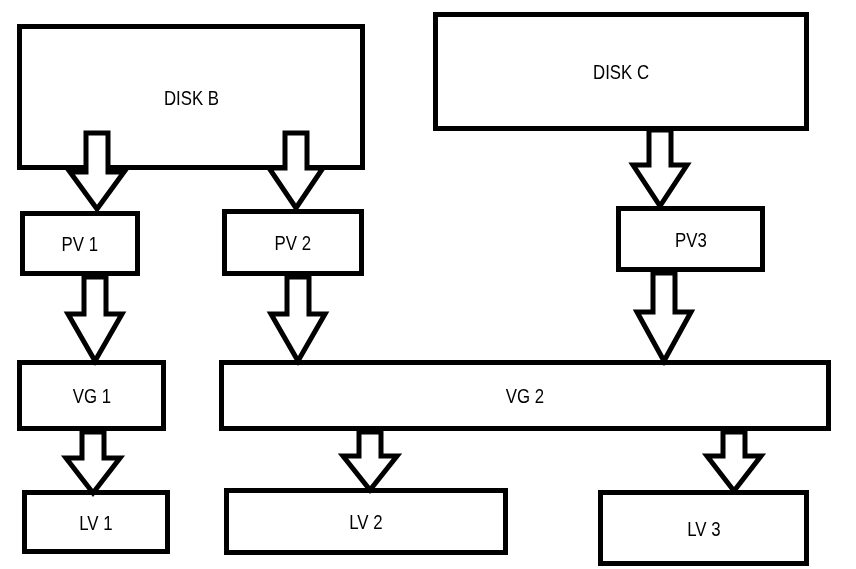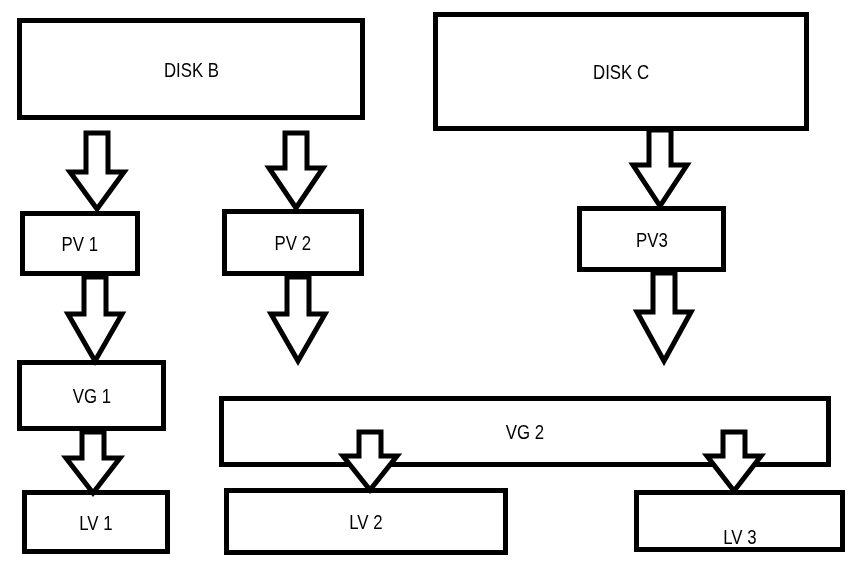--- a/index.html
+++ b/index.html
@@ -41,30 +41,30 @@
     height: 569px;
     pointer-events: none;
   }
   .arrows polygon {
     fill: #ffffff;
     stroke: #000000;
     stroke-width: 5;
     stroke-linejoin: miter;
   }
   
-  #disk-b { left: 17px;  top: 18px;  width: 348px; height: 102px; }
+  #disk-b { left: 17px;  top: 24px;  width: 348px; height: 146px; }
   #disk-c { left: 433px; top: 12px;  width: 376px; height: 119px; }
   #pv1    { left: 20px;  top: 211px; width: 120px; height: 65px; }
   #pv2    { left: 222px; top: 209px; width: 142px; height: 67px; }
-  #pv3    { left: 577px; top: 206px; width: 149px; height: 66px; }
+  #pv3    { left: 616px; top: 206px; width: 149px; height: 66px; }
   #vg1    { left: 17px;  top: 360px; width: 149px; height: 71px; align-items: center; }
-  #vg2    { left: 219px; top: 360px; width: 612px; height: 71px; margin-top: 36px; }
+  #vg2    { left: 219px; top: 360px; width: 612px; height: 71px; }
   #lv1    { left: 22px;  top: 490px; width: 148px; height: 64px; }
   #lv2    { left: 224px; top: 488px; width: 284px; height: 67px; }
-  #lv3    { left: 634px; top: 490px; width: 211px; height: 62px; align-items: flex-end; }
+  #lv3    { left: 598px; top: 490px; width: 211px; height: 76px; }
 </style>
 </head>
 <body>
 
 <div class="canvas">
 
   <div class="box" id="disk-b">
     <span class="label">DISK B</span>
   </div>
   <div class="box" id="disk-c">

